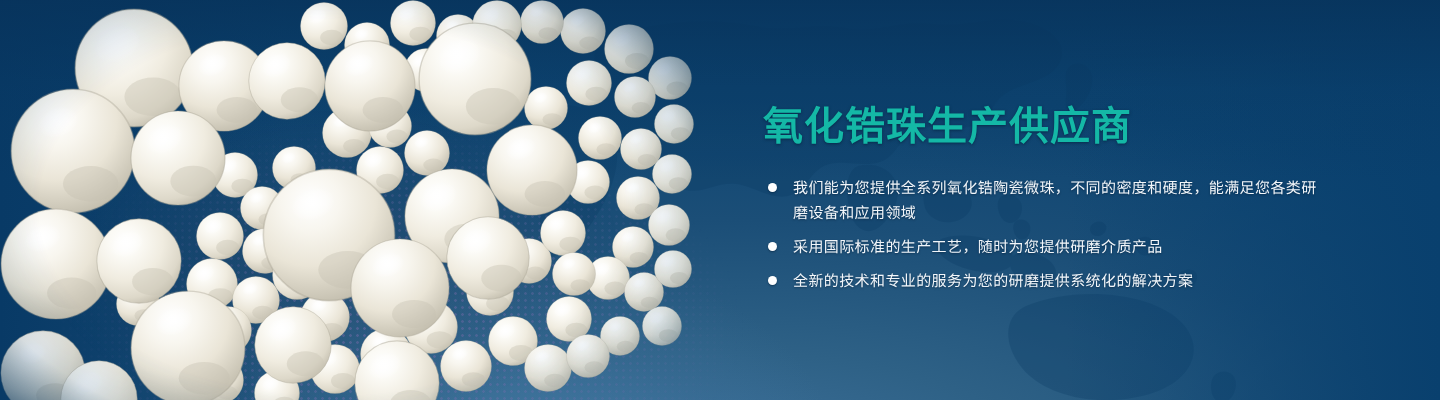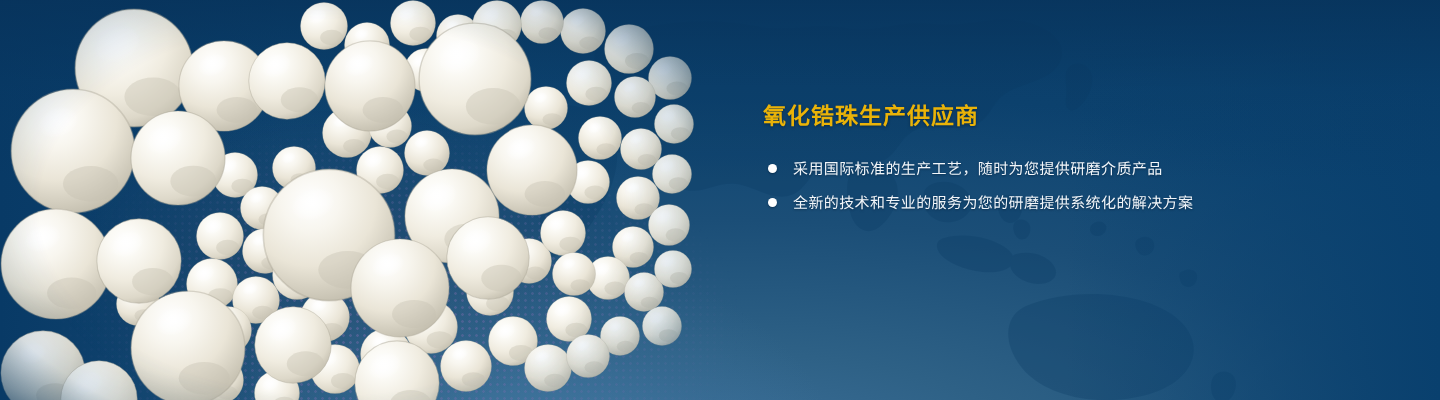--- a/index.html
+++ b/index.html
@@ -91,25 +91,25 @@
 
   
   .copy {
     position: absolute;
     left: 763px;
     top: 104px;
     width: 560px;
   }
   .headline {
     margin: 0 0 26px 0;
-    font-size: 23px;
+    font-size: 40px;
     line-height: 1.12;
     font-weight: 600;
     letter-spacing: 1px;
-    color: #eab308;
+    color: #14b8a6;
     text-shadow: 0 1px 3px rgba(2,24,45,0.55);
     white-space: nowrap;
   }
   .bullets {
     list-style: none;
     margin: 0;
     padding: 0;
   }
   .bullet {
     position: relative;
@@ -308,20 +308,24 @@
         <use href="#bead" x="60" y="360" width="78" height="78"></use>
       </g>
     </svg>
   </div>
 
   <div class="copy">
     <h1 class="headline">氧化锆珠生产供应商</h1>
     <ul class="bullets">
       <li class="bullet">
         <span class="bullet-dot"></span>
+        <span class="bullet-text">我们能为您提供全系列氧化锆陶瓷微珠，不同的密度和硬度，能满足您各类研磨设备和应用领域</span>
+      </li>
+      <li class="bullet">
+        <span class="bullet-dot"></span>
         <span class="bullet-text">采用国际标准的生产工艺，随时为您提供研磨介质产品</span>
       </li>
       <li class="bullet">
         <span class="bullet-dot"></span>
         <span class="bullet-text">全新的技术和专业的服务为您的研磨提供系统化的解决方案</span>
       </li>
     </ul>
   </div>
 
 </div>

